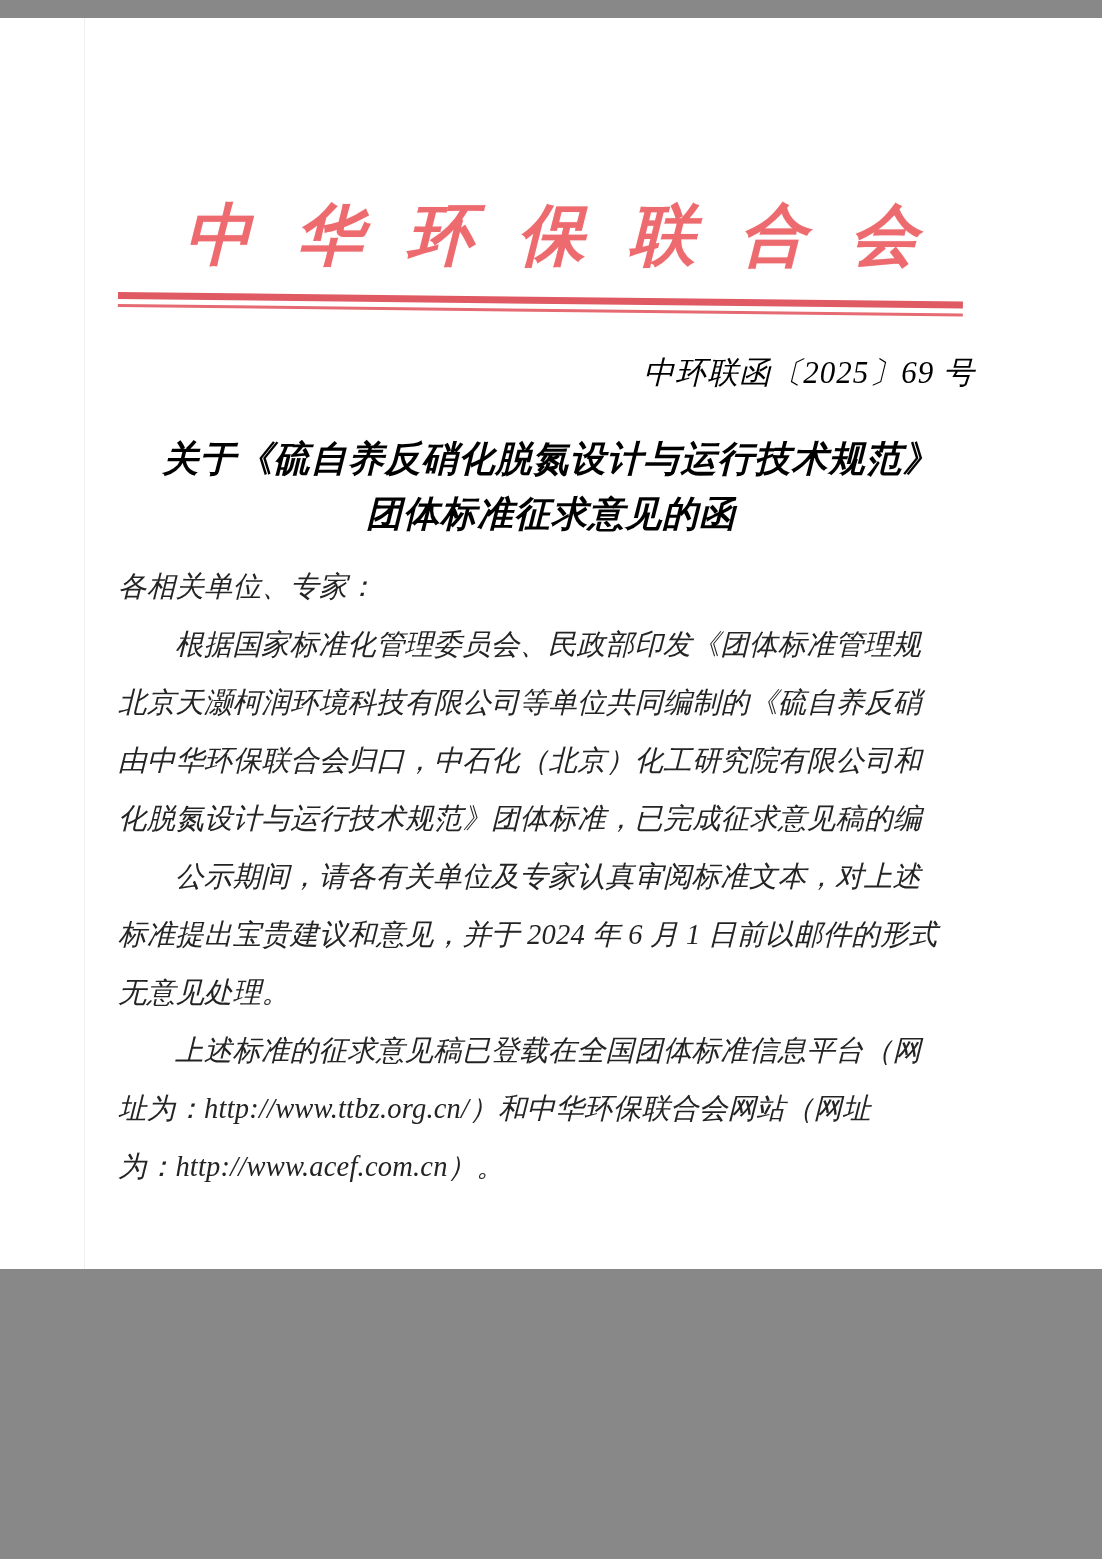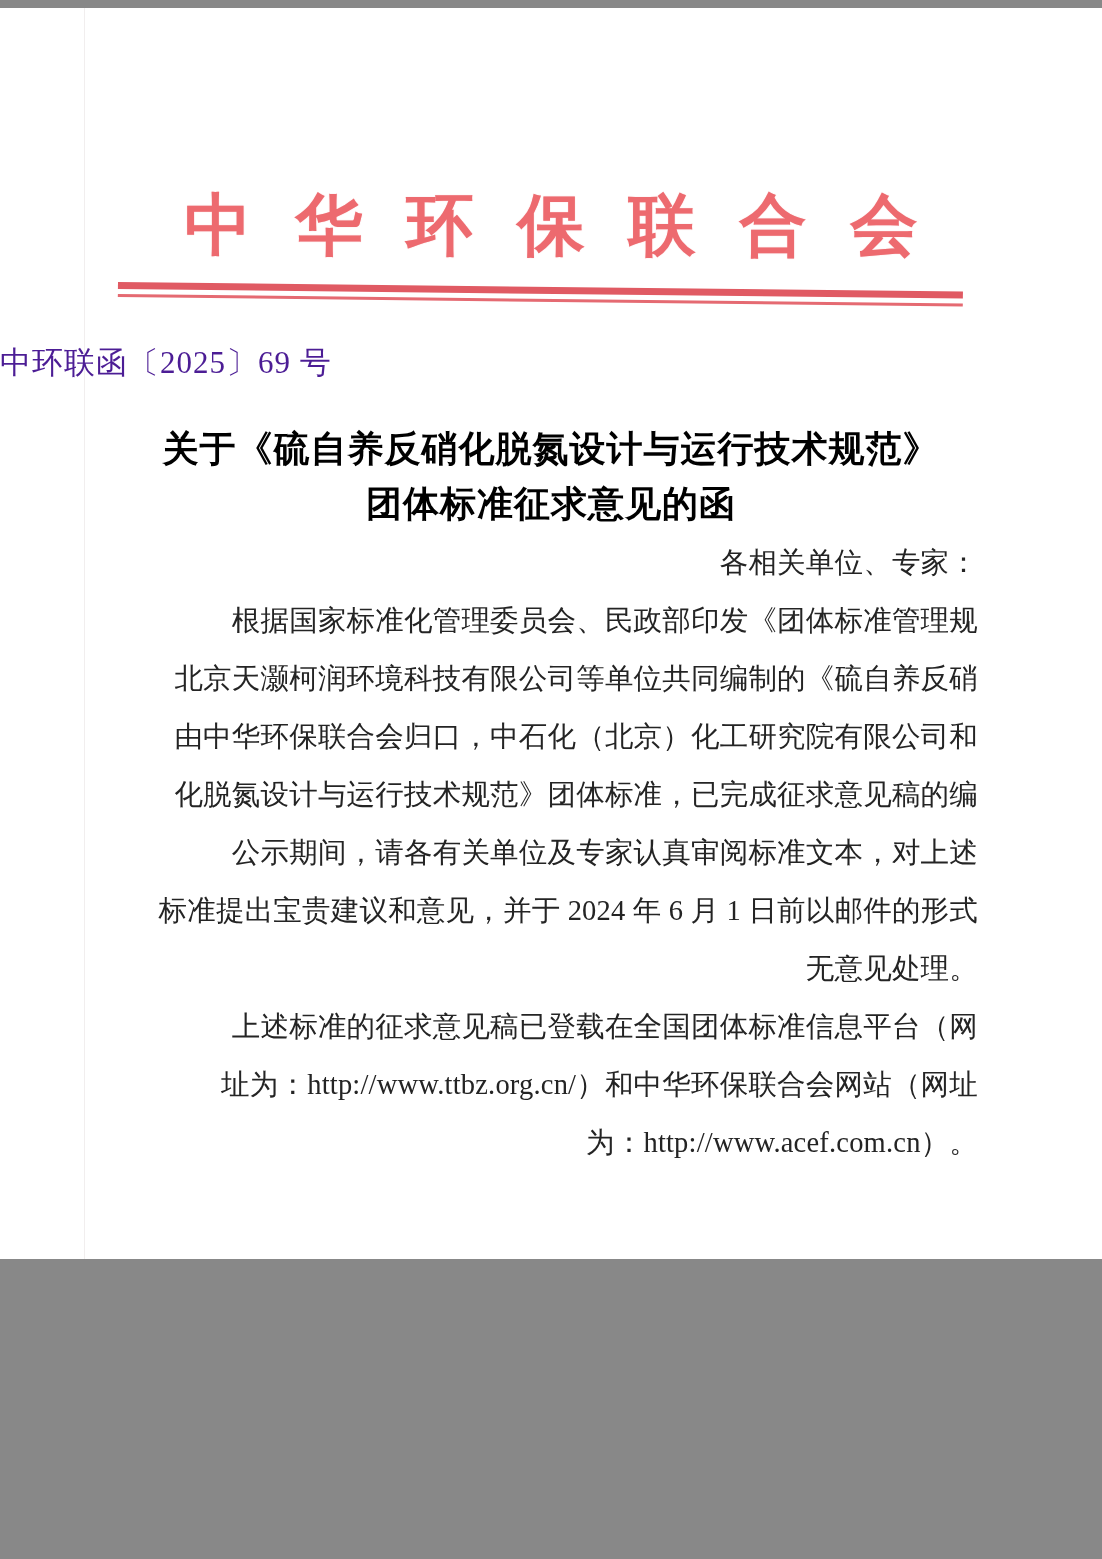--- a/index.html
+++ b/index.html
@@ -1,24 +1,25 @@
 <!DOCTYPE html>
 <html><head>
 <meta charset="utf-8">
 <style>
   html, body { margin: 0; padding: 0; background: #888; }
   .page {
     position: relative;
     width: 1102px;
     height: 1251px;
-    margin: 8px auto;
+    margin: 18px auto;
     background: #ffffff;
     font-family: "Liberation Serif", serif;
     color: #222222;
     overflow: hidden;
+    font-style: italic;
   }
   
   .scan-edge {
     position: absolute;
     left: 84px; top: 0;
     width: 1px; height: 100%;
     background: #f1eeee;
   }
   .org-header {
     position: absolute;
@@ -46,44 +47,43 @@
   .red-rule .thick { height: 7px; background: #e05a63; }
   .red-rule .gap   { height: 5px; background: transparent; }
   .red-rule .thin  { height: 3px; background: #e56a72; }
   .doc-number {
     position: absolute;
     top: 334px;
     left: 0;
     width: 100%;
     box-sizing: border-box;
     padding-right: 127px;
-    text-align: left;
+    text-align: right;
     font-size: 31px;
-    color: #4c1d95;
+    color: #000000;
     letter-spacing: 1px;
     white-space: nowrap;
   }
   .doc-title {
     position: absolute;
     top: 414px;
     left: 0;
     width: 100%;
     text-align: center;
     font-weight: 700;
     font-size: 36px;
     line-height: 55px;
     color: #000000;
     letter-spacing: 1px;
   }
   .body-text {
     position: absolute;
-    top: 526px;
+    top: 540px;
     left: 118px;
     width: 860px;
-    text-align: right;
   }
   .line {
     height: 58px;
     line-height: 58px;
     font-size: 28.5px;
     color: #242424;
     white-space: nowrap;
     letter-spacing: 0.2px;
   }
   .line.indent { text-indent: 57px; }

